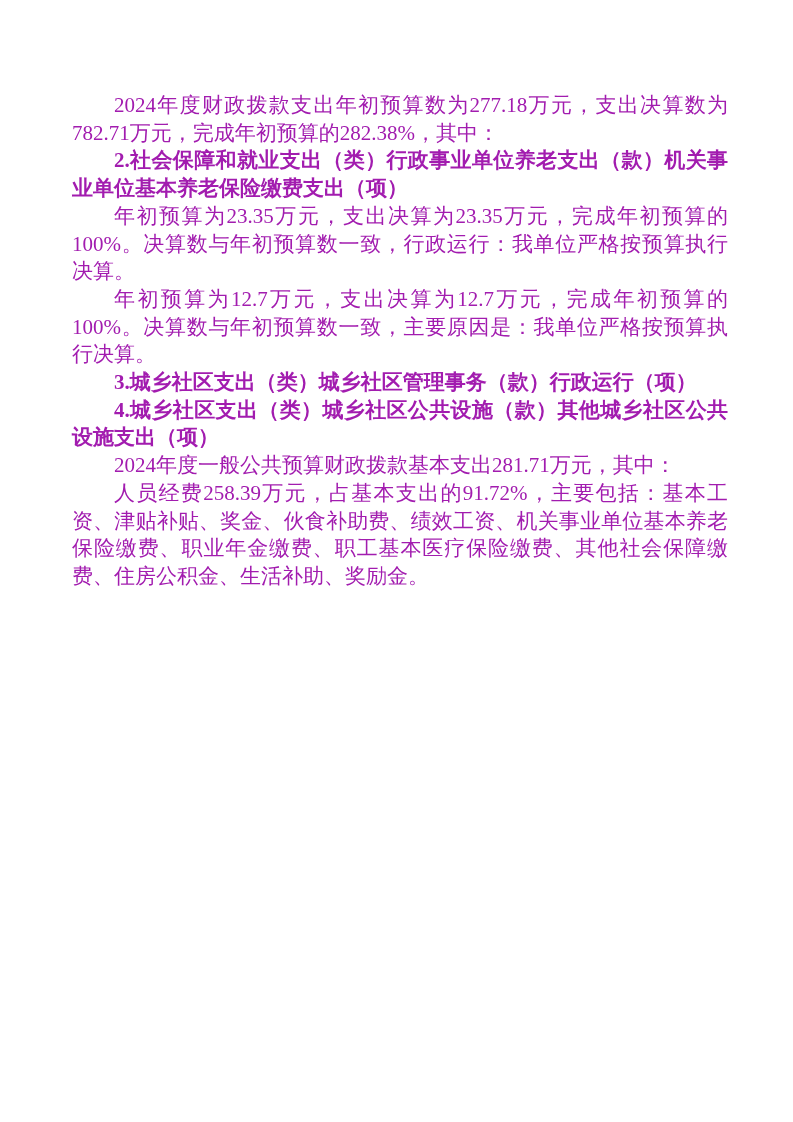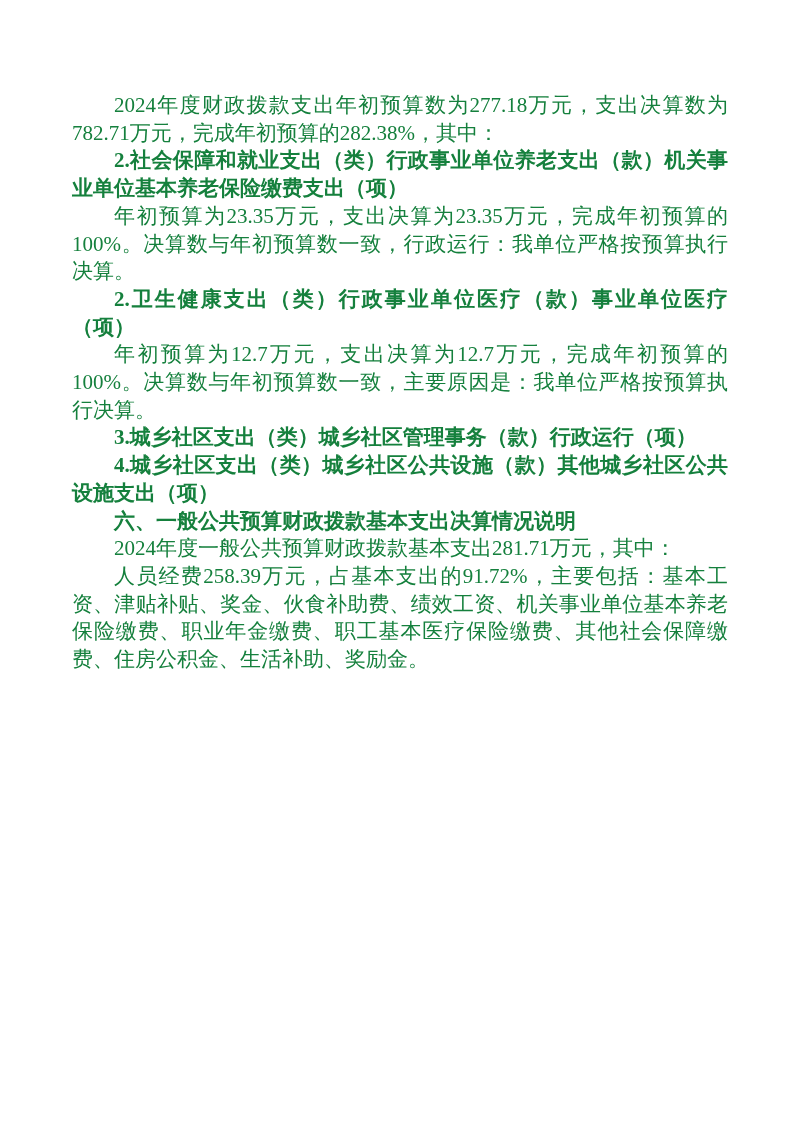--- a/index.html
+++ b/index.html
@@ -15,41 +15,39 @@
     overflow: hidden;
   }
   .content {
     position: absolute;
     left: 72px;
     top: 92px;
     width: 656px;
     font-family: "Liberation Serif", "DejaVu Serif", serif;
     font-size: 21px;
     line-height: 27.7px;
-    color: #15803d;
+    color: #a21caf;
     text-align: justify;
   }
   .content p {
     margin: 0;
     padding: 0;
     text-indent: 2em;
   }
   .content p.heading {
     font-weight: bold;
   }
 </style>
 </head>
 <body>
 
 <div class="page">
   <div class="content">
     <p class="body">2024年度财政拨款支出年初预算数为277.18万元，支出决算数为782.71万元，完成年初预算的282.38%，其中：</p>
     <p class="heading">2.社会保障和就业支出（类）行政事业单位养老支出（款）机关事业单位基本养老保险缴费支出（项）</p>
     <p class="body">年初预算为23.35万元，支出决算为23.35万元，完成年初预算的100%。决算数与年初预算数一致，行政运行：我单位严格按预算执行决算。</p>
-    <p class="heading">2.卫生健康支出（类）行政事业单位医疗（款）事业单位医疗（项）</p>
     <p class="body">年初预算为12.7万元，支出决算为12.7万元，完成年初预算的100%。决算数与年初预算数一致，主要原因是：我单位严格按预算执行决算。</p>
     <p class="heading">3.城乡社区支出（类）城乡社区管理事务（款）行政运行（项）</p>
     <p class="heading">4.城乡社区支出（类）城乡社区公共设施（款）其他城乡社区公共设施支出（项）</p>
-    <p class="heading">六、一般公共预算财政拨款基本支出决算情况说明</p>
     <p class="body">2024年度一般公共预算财政拨款基本支出281.71万元，其中：</p>
     <p class="body">人员经费258.39万元，占基本支出的91.72%，主要包括：基本工资、津贴补贴、奖金、伙食补助费、绩效工资、机关事业单位基本养老保险缴费、职业年金缴费、职工基本医疗保险缴费、其他社会保障缴费、住房公积金、生活补助、奖励金。</p>
   </div>
 </div>
 
 </body></html>

